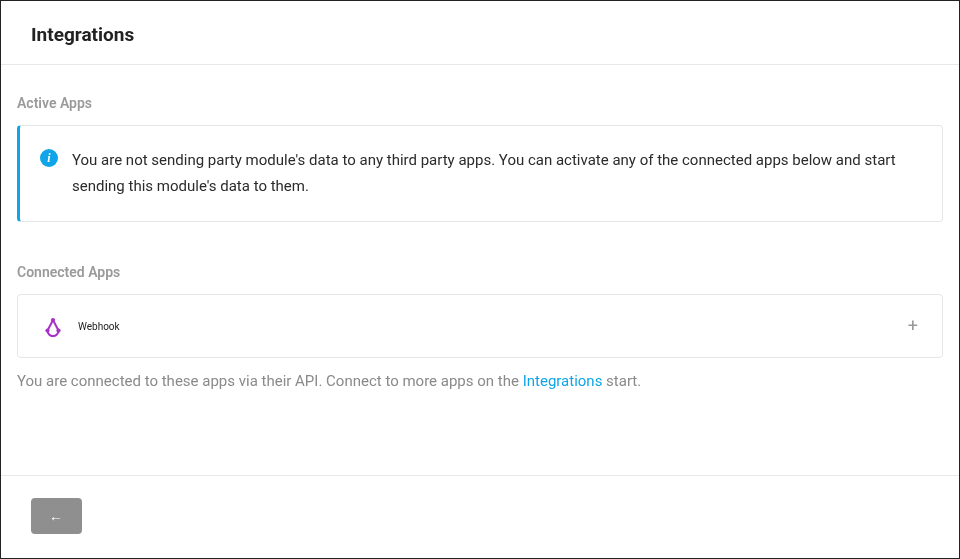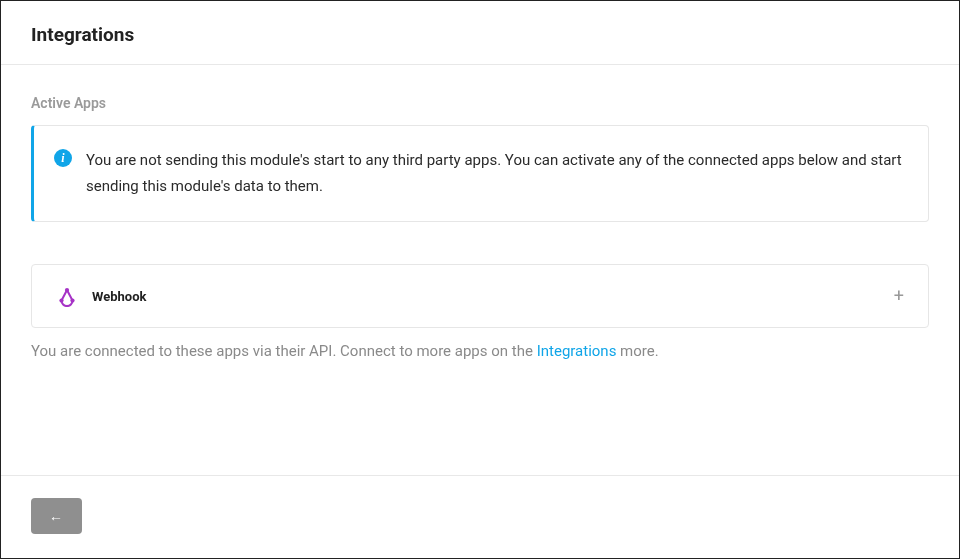--- a/index.html
+++ b/index.html
@@ -15,21 +15,21 @@
     .header {
       padding: 22px 30px 18px;
       border-bottom: 1px solid #e8e8e8;
     }
     .header h1 {
       font-size: 19px;
       font-weight: 700;
       color: #222;
     }
     .content {
-      padding: 30px 30px 0;
+      padding: 30px 16px 0;
     }
     .section-label {
       font-size: 14px;
       font-weight: 600;
       color: #9a9a9a;
       margin-bottom: 14px;
     }
     .info-card {
       border: 1px solid #e6e6e6;
       border-left: 3px solid #10a5e8;
@@ -73,22 +73,22 @@
       display: flex;
       align-items: center;
       gap: 14px;
     }
     .webhook-icon {
       width: 22px;
       height: 22px;
       flex-shrink: 0;
     }
     .app-name {
-      font-size: 13px;
-      font-weight: 700;
+      font-size: 10px;
+      font-weight: 400;
       color: #222;
     }
     .plus-icon {
       color: #999;
       font-size: 18px;
       font-weight: 400;
       line-height: 1;
     }
     .helper-text {
       font-size: 15px;
@@ -135,43 +135,44 @@
 <div class="header">
   <h1>Integrations</h1>
 </div>
 
 <div class="content">
 
   <div class="section-label">Active Apps</div>
 
   <div class="info-card">
     <span class="info-icon-circle">i</span>
-    <div class="info-text">You are not sending this module's start to any third party apps. You can activate any of the connected apps below and start sending this module's data to them.</div>
+    <div class="info-text">You are not sending party module's data to any third party apps. You can activate any of the connected apps below and start sending this module's data to them.</div>
   </div>
 
+  <div class="section-label">Connected Apps</div>
 
   <div class="app-card">
     <div class="app-left">
       <span class="webhook-icon">
         <svg viewBox="0 0 24 24" width="22" height="22" fill="none" stroke="#a633c6" stroke-width="2.2" stroke-linecap="round" stroke-linejoin="round">
           <circle cx="6" cy="17" r="2.3" fill="#a633c6" stroke="none"></circle>
           <circle cx="18" cy="17" r="2.3" fill="#a633c6" stroke="none"></circle>
           <circle cx="12" cy="5.5" r="2.3" fill="#a633c6" stroke="none"></circle>
           <path d="M12 5.5 L6 17"></path>
           <path d="M12 5.5 L18 17"></path>
           <path d="M6 17 A6 6 0 0 0 18 17"></path>
         </svg>
       </span>
       <span class="app-name">Webhook</span>
     </div>
     <span class="plus-icon">+</span>
   </div>
 
   <div class="helper-text">
-    <span>You are connected to these apps via their API. Connect to more apps on the </span><a href="#">Integrations</a><span> more.</span>
+    <span>You are connected to these apps via their API. Connect to more apps on the </span><a href="#">Integrations</a><span> start.</span>
   </div>
 
 </div>
 
 <div class="footer">
   <button class="btn">
     <span class="arrow">←</span>
   </button>
 </div>
 

